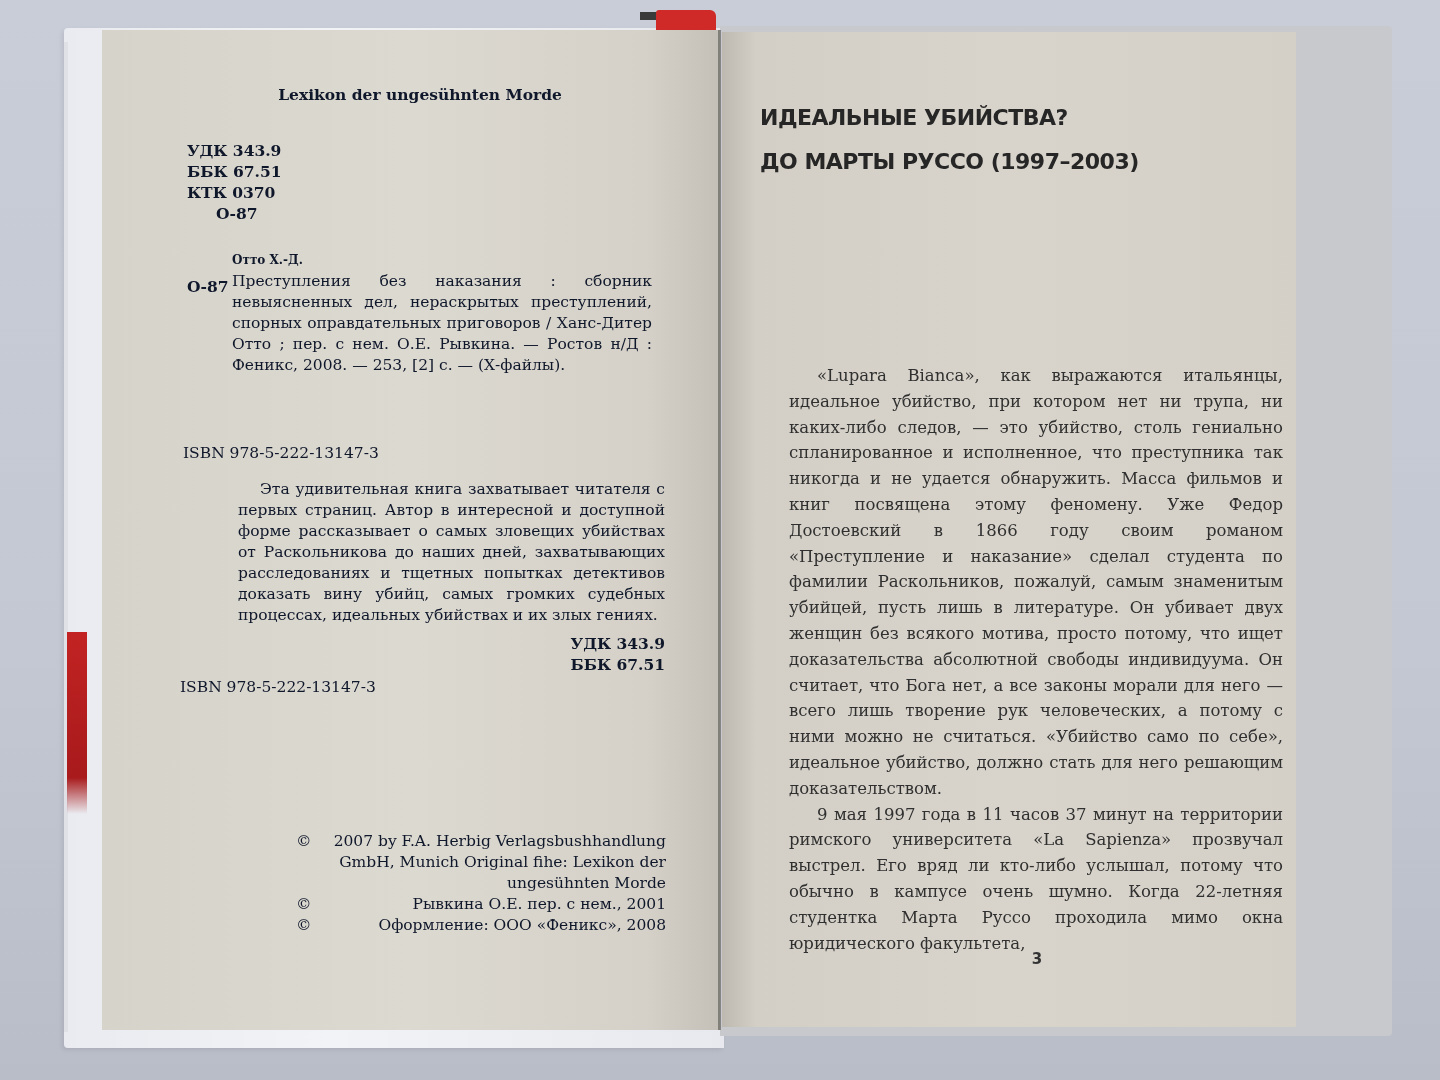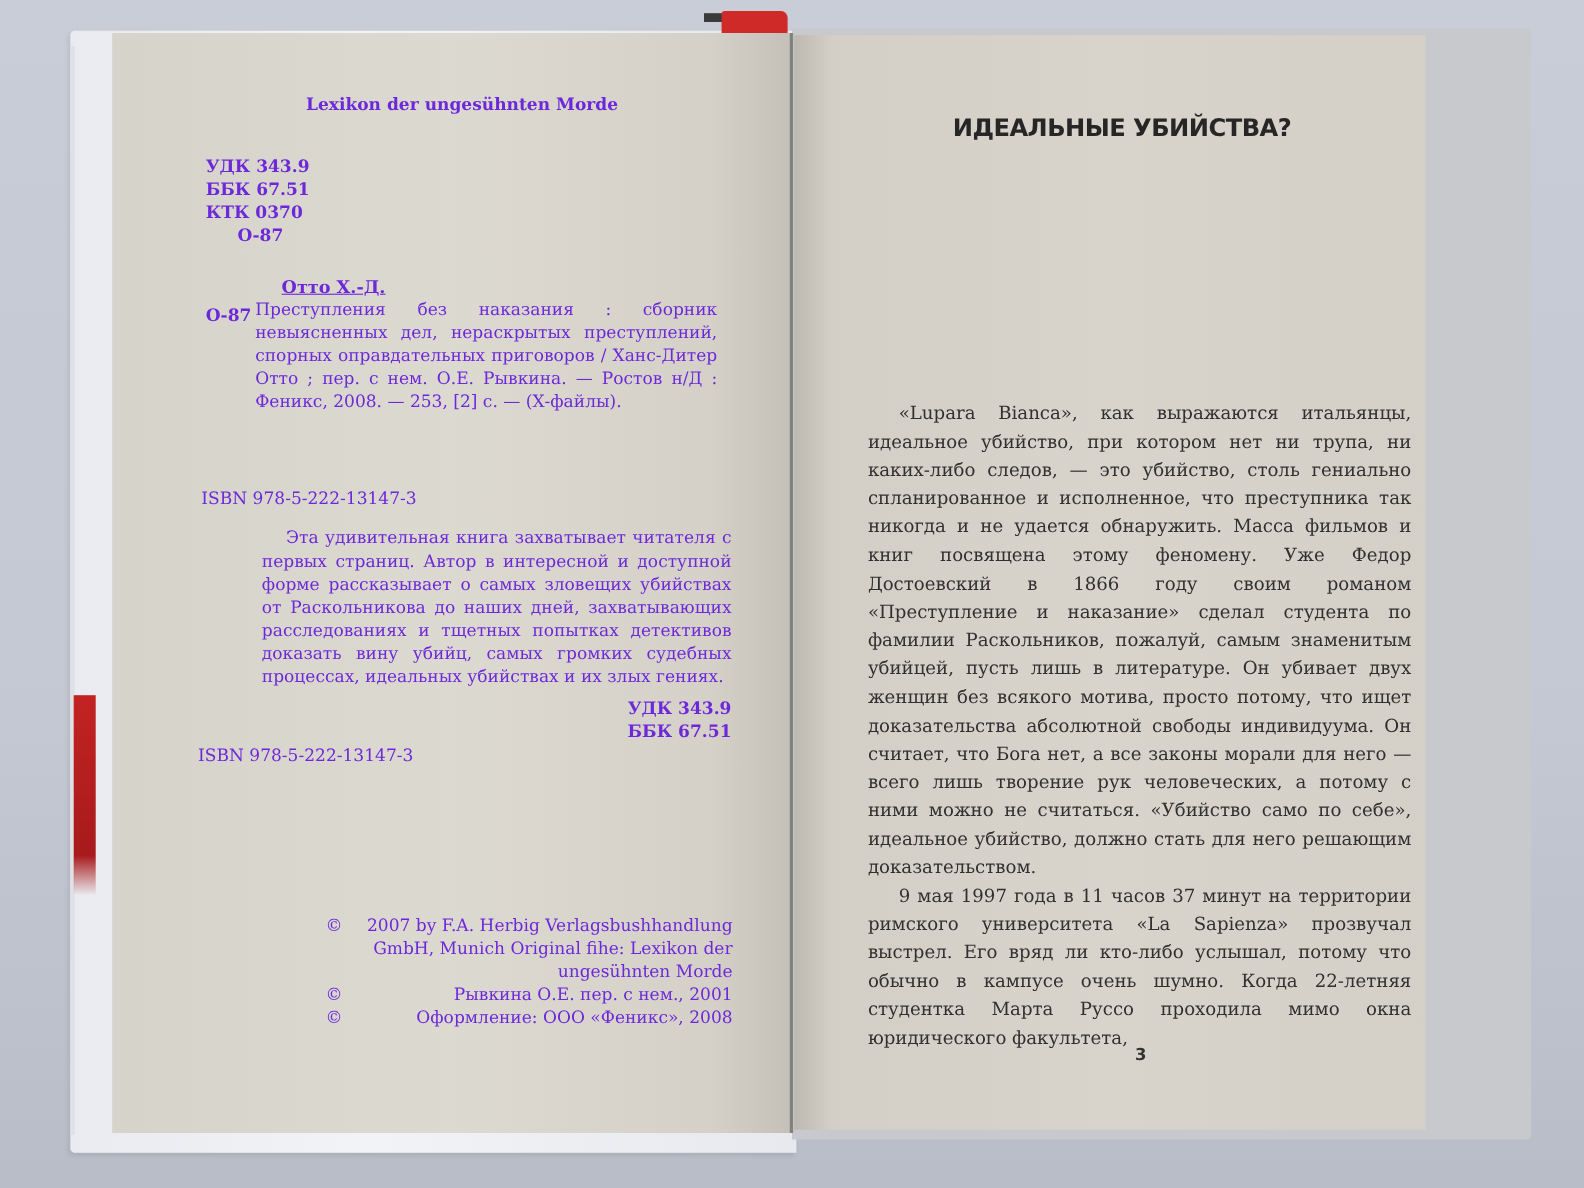--- a/index.html
+++ b/index.html
@@ -39,39 +39,39 @@
     left:102px; width:618px;
     background: linear-gradient(90deg, #d6d3cb 0%, #dcd9d1 50%, #d5d1c8 88%, #c4c0b7 100%);
   }
   .page-right {
     left:722px; width:574px; top:32px; height:995px;
     background: linear-gradient(90deg, #bdb9b0 0%, #d3cfc6 6%, #d8d4cb 50%, #d4d0c7 100%);
   }
   .gutter { position:absolute; left:718px; top:30px; width:3px; height:1000px; background:#4b4a47; opacity:0.55; }
 
   
-  .lp { position:absolute; font-size:15.5px; line-height:21px; color:#6d28d9; }
+  .lp { position:absolute; font-size:15.5px; line-height:21px; color:#0f172a; }
   .orig { left:230px; top:84px; width:380px; text-align:center; font-weight:bold; }
   .codes { left:187px; top:140px; width:140px; font-weight:bold; }
   .codes .indent { padding-left:29px; }
-  .bib-author { left:256px; top:250px; font-weight:bold; font-size:16px;text-decoration:underline; }
+  .bib-author { left:232px; top:250px; font-weight:bold; font-size:12px; }
   .bib-code { left:187px; top:276px; font-weight:bold; }
   .bib-body { left:232px; top:271px; width:420px; text-align:justify; }
   .isbn1 { left:183px; top:443px; }
   .annot { left:238px; top:479px; width:427px; text-align:justify; text-indent:22px; }
   .codes2 { left:560px; top:633px; width:105px; text-align:right; font-weight:bold; }
   .isbn2 { left:180px; top:677px; }
   .copy { left:296px; top:831px; width:370px; }
   .copy-row { display:flex; }
   .copy-sym { width:22px; flex:none; }
   .copy-text { flex:1;text-align:right; }
 
   
   .rp-head {
-    position:absolute; left:760px; top:96px; width:520px; text-align:center;
+    position:absolute; left:760px; top:96px; width:520px; text-align:left;
     font-family:"DejaVu Sans", sans-serif; font-size:22px; line-height:44px;
     font-weight:bold; color:#262626; letter-spacing:-0.5px;
   }
   .rp-body {
     position:absolute; left:789px; top:363px; width:494px;
     font-size:16.5px; line-height:25.8px; color:#303030; text-align:justify;
   }
   .rp-body p { margin:0; text-indent:28px; }
   .page-num {
     position:absolute; left:1025px; top:950px; width:24px; text-align:center;
@@ -127,20 +127,21 @@
     <span class="copy-text">Рывкина О.Е. пер. с нем., 2001</span>
   </div>
   <div class="copy-row">
     <span class="copy-sym">©</span>
     <span class="copy-text">Оформление: ООО «Феникс», 2008</span>
   </div>
 </div>
 
 <div class="rp-head">
   <div>ИДЕАЛЬНЫЕ УБИЙСТВА?</div>
+  <div>ДО МАРТЫ РУССО (1997–2003)</div>
 </div>
 
 <div class="rp-body">
   <p>«Lupara Bianca», как выражаются итальянцы, идеальное убийство, при котором нет ни трупа, ни каких-либо следов, — это убийство, столь гениально спланированное и исполненное, что преступника так никогда и не удается обнаружить. Масса фильмов и книг посвящена этому феномену. Уже Федор Достоевский в 1866 году своим романом «Преступление и наказание» сделал студента по фамилии Раскольников, пожалуй, самым знаменитым убийцей, пусть лишь в литературе. Он убивает двух женщин без всякого мотива, просто потому, что ищет доказательства абсолютной свободы индивидуума. Он считает, что Бога нет, а все законы морали для него — всего лишь творение рук человеческих, а потому с ними можно не считаться. «Убийство само по себе», идеальное убийство, должно стать для него решающим доказательством.</p>
   <p>9 мая 1997 года в 11 часов 37 минут на территории римского университета «La Sapienza» прозвучал выстрел. Его вряд ли кто-либо услышал, потому что обычно в кампусе очень шумно. Когда 22-летняя студентка Марта Руссо проходила мимо окна юридического факультета,</p>
 </div>
 
 <div class="page-num">3</div>
 
 </body></html>

